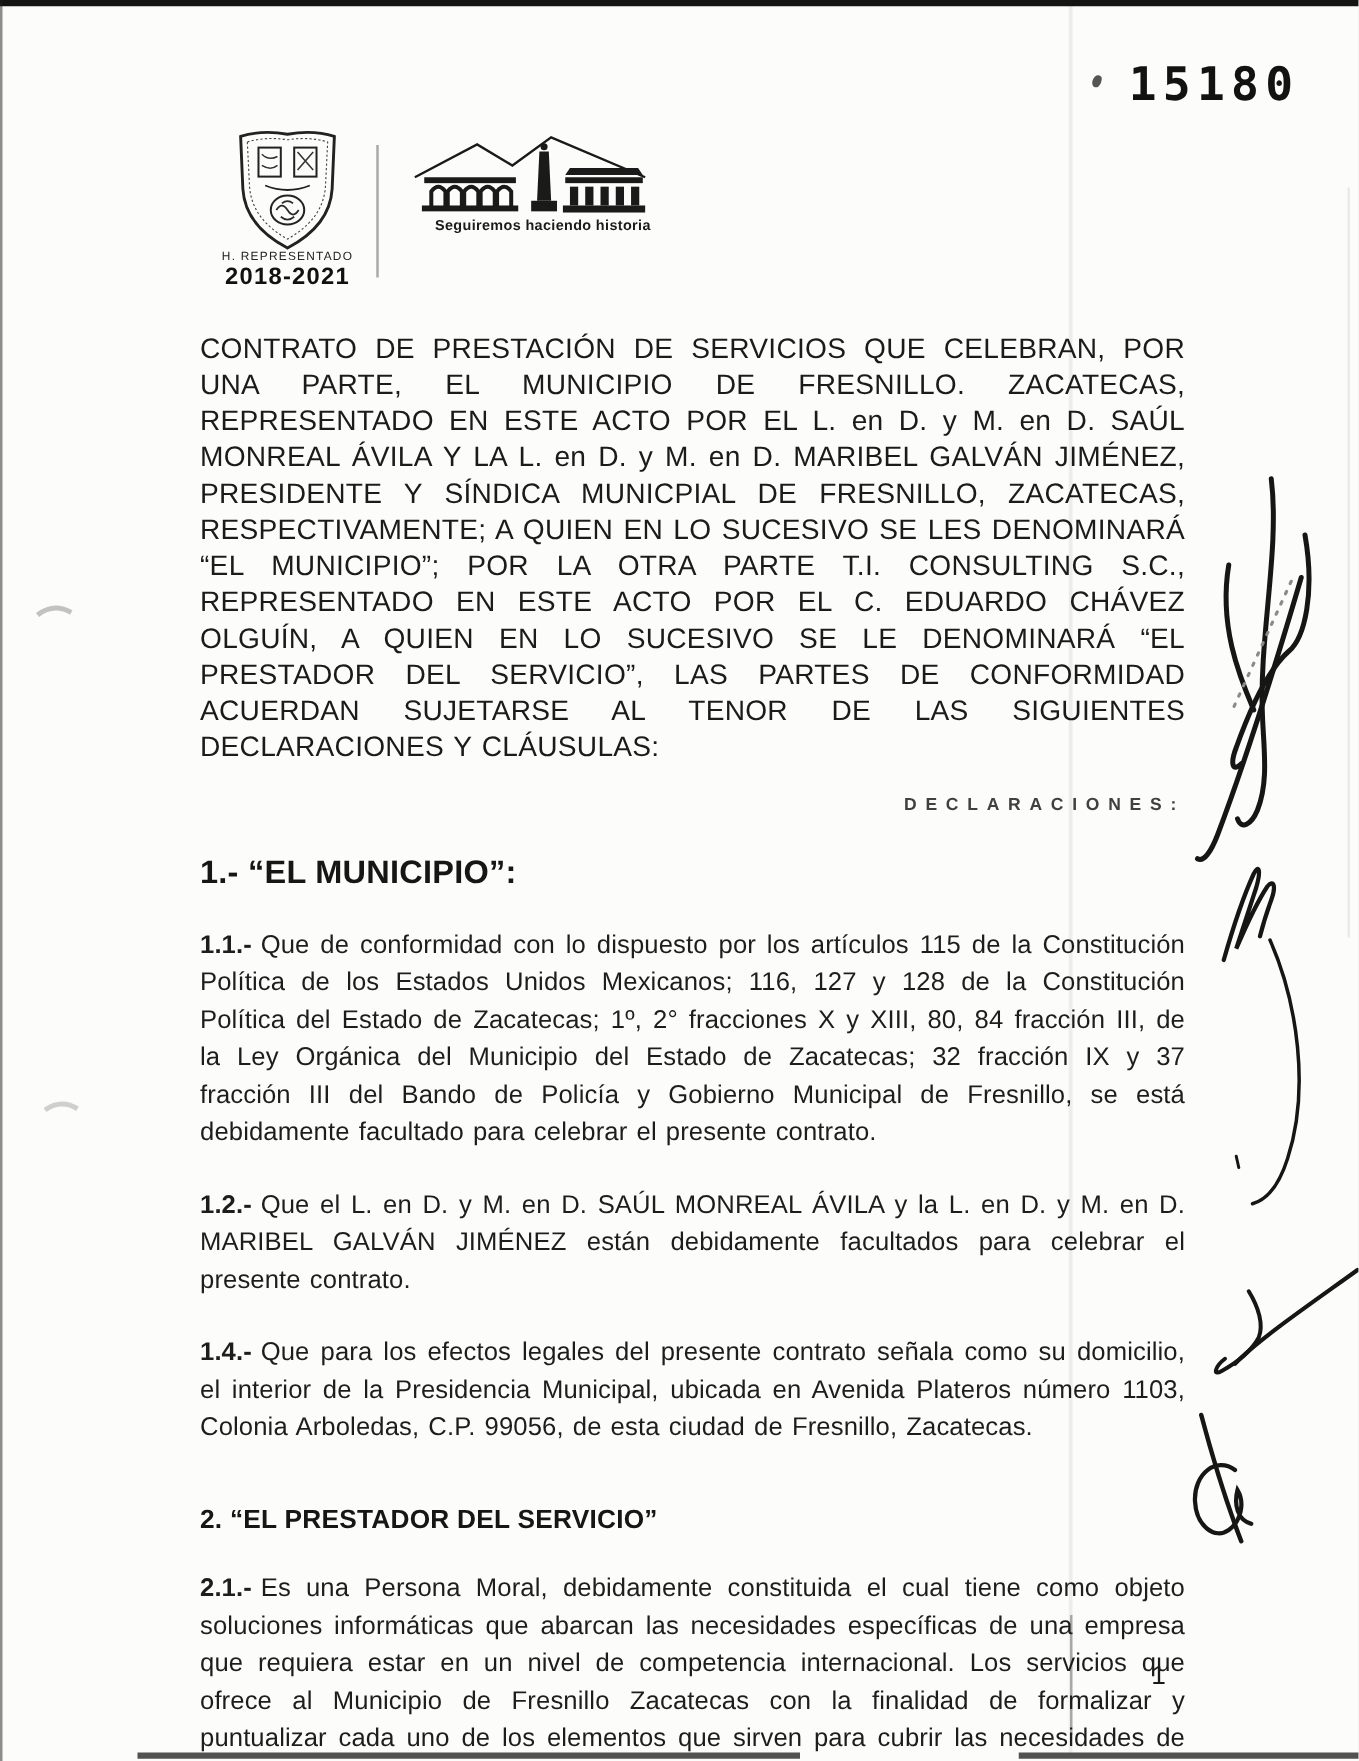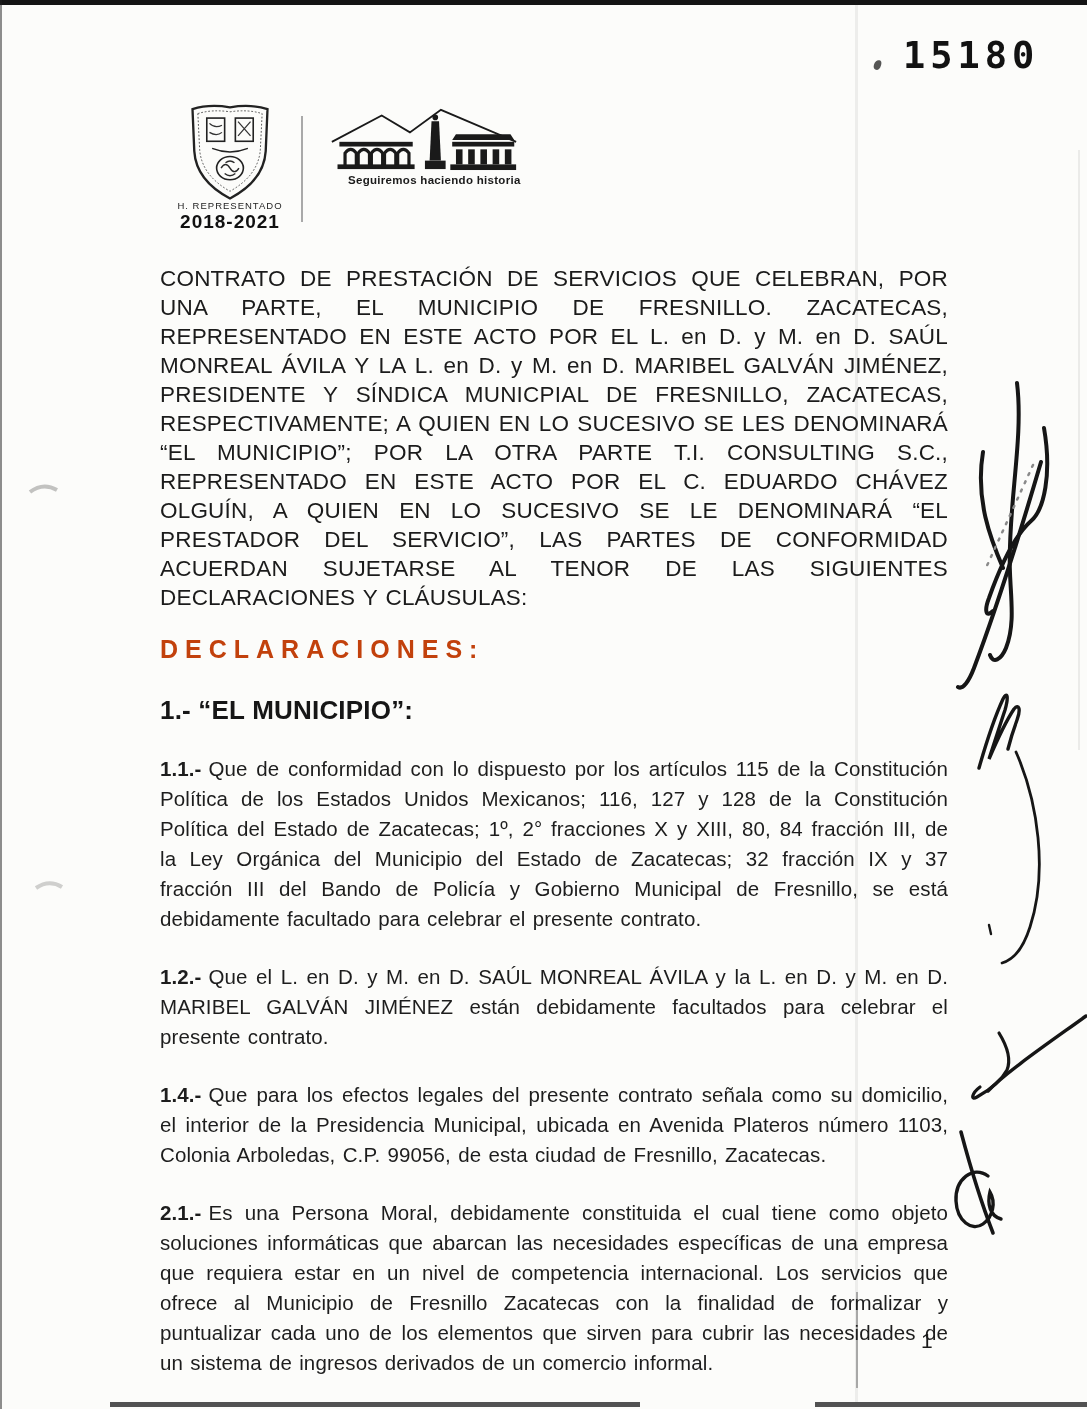--- a/index.html
+++ b/index.html
@@ -14,21 +14,21 @@
   
   .edge-top{position:absolute;left:0;top:0;width:1087px;height:5px;background:#141414;}
   .edge-left{position:absolute;left:0;top:0;width:2px;height:1409px;background:rgba(30,30,30,.5);}
   .edge-bottom-a{position:absolute;left:110px;top:1402px;width:530px;height:5px;background:#343434;opacity:.85;}
   .edge-bottom-b{position:absolute;left:815px;top:1402px;width:272px;height:5px;background:#343434;opacity:.85;}
   .fold-line{position:absolute;left:855px;top:0;width:3px;height:1402px;background:rgba(40,40,40,.07);}
   .fold-line-dark{position:absolute;left:856px;top:1292px;width:2px;height:96px;background:rgba(40,40,40,.35);}
   .edge-right-faint{position:absolute;left:1078px;top:150px;width:2px;height:600px;background:rgba(40,40,40,.08);}
   
   .stamp{
-    position:absolute;left:903px;top:34px;
+    position:absolute;left:903px;top:46px;
     font-family:"DejaVu Sans Mono",monospace;
     font-size:37px;font-weight:bold;letter-spacing:5px;color:#121212;
   }
   .stamp-dot{
     position:absolute;left:874px;top:60px;width:7px;height:10px;
     background:#2a2a2a;border-radius:60% 40% 55% 45%;transform:rotate(14deg);opacity:.8;
   }
   
   .crest{position:absolute;left:184px;top:102px;}
   .crest-caption{
@@ -53,22 +53,22 @@
     font-size:11.5px;font-weight:bold;color:#1b1b1b;letter-spacing:.3px;
   }
   
   .doc{position:absolute;left:160px;top:264px;width:788px;}
   .intro{
     font-size:22.5px;line-height:29px;letter-spacing:.2px;word-spacing:1.5px;
     text-align:justify;margin:0;color:#1b1b1b;
   }
   .intro .b, .b{font-weight:normal;}
   .h-declarations{
-    margin:23px 0 0 0;text-align:left;
-    font-size:25px;font-weight:bold;letter-spacing:7px;color:#c2410c;
+    margin:23px 0 0 0;text-align:right;
+    font-size:14px;font-weight:bold;letter-spacing:7px;color:#404040;
   }
   .clause-h{margin:31px 0 0 0;font-size:26px;font-weight:bold;color:#161616;letter-spacing:.2px;}
   .clause{
     margin:28px 0 0 0;font-size:20.5px;line-height:30px;color:#1d1d1d;
     text-align:justify;word-spacing:1.5px;letter-spacing:.1px;
   }
   .clause .lead{font-weight:bold;margin-right:7px;}
   .clause-h2{margin:47px 0 0 0;font-size:21px;font-weight:bold;color:#161616;letter-spacing:.2px;}
   .pageno{position:absolute;left:921px;top:1329px;font-size:21px;color:#1a1a1a;}
   
@@ -144,20 +144,21 @@
 
     <p class="clause-h">1.- “EL MUNICIPIO”:</p>
 
     <p class="clause"><span class="lead">1.1.-</span><span>Que de conformidad con lo dispuesto por los artículos 115 de la Constitución Política de los Estados Unidos Mexicanos; 116, 127 y 128 de la Constitución Política del Estado de Zacatecas; 1º, 2° fracciones X y XIII, 80, 84 fracción III, de la Ley Orgánica del Municipio del Estado de Zacatecas; 32 fracción IX y 37 fracción III del Bando de Policía y Gobierno Municipal de Fresnillo, se está debidamente facultado para celebrar el presente contrato.</span></p>
 
     <p class="clause"><span class="lead">1.2.-</span><span>Que el L. en D. y M. en D. SAÚL MONREAL ÁVILA y la L. en D. y M. en D.  MARIBEL GALVÁN JIMÉNEZ están debidamente facultados para celebrar el presente contrato.</span></p>
 
 
     <p class="clause"><span class="lead">1.4.-</span><span>Que para los efectos legales del presente contrato señala como su domicilio, el interior de la Presidencia Municipal, ubicada en Avenida Plateros número 1103, Colonia Arboledas, C.P. 99056, de esta ciudad de Fresnillo, Zacatecas.</span></p>
 
+    <p class="clause-h2">2. “EL PRESTADOR DEL SERVICIO”</p>
 
     <p class="clause"><span class="lead">2.1.-</span><span>Es una Persona Moral, debidamente constituida  el cual tiene como objeto soluciones informáticas que abarcan las necesidades específicas de una empresa que requiera estar en un nivel de competencia internacional. Los servicios que ofrece al Municipio de Fresnillo Zacatecas con la finalidad de formalizar y puntualizar cada uno de los elementos que sirven para cubrir las necesidades de un sistema de ingresos derivados de un comercio informal.</span></p>
   </div>
 
   <div class="pageno">1</div>
 
   <svg class="overlay" width="1087" height="1409" viewBox="0 0 1087 1409">
     <g fill="none" stroke="#161616" stroke-width="4" stroke-linecap="round">
 
       <path d="M1017,383 C1024,440 1007,510 1010,573 C1011,600 1015,625 1006,648 C1001,660 993,664 990,655"></path>

